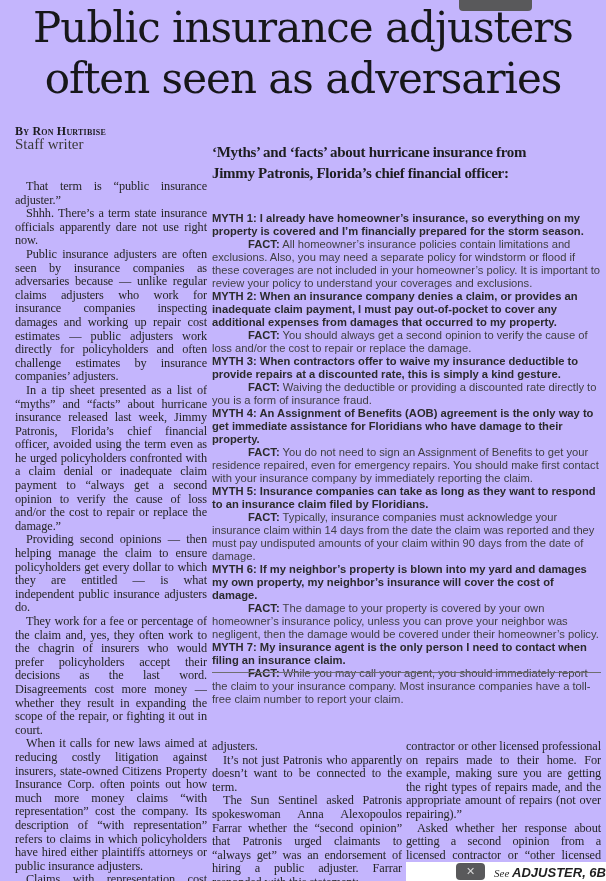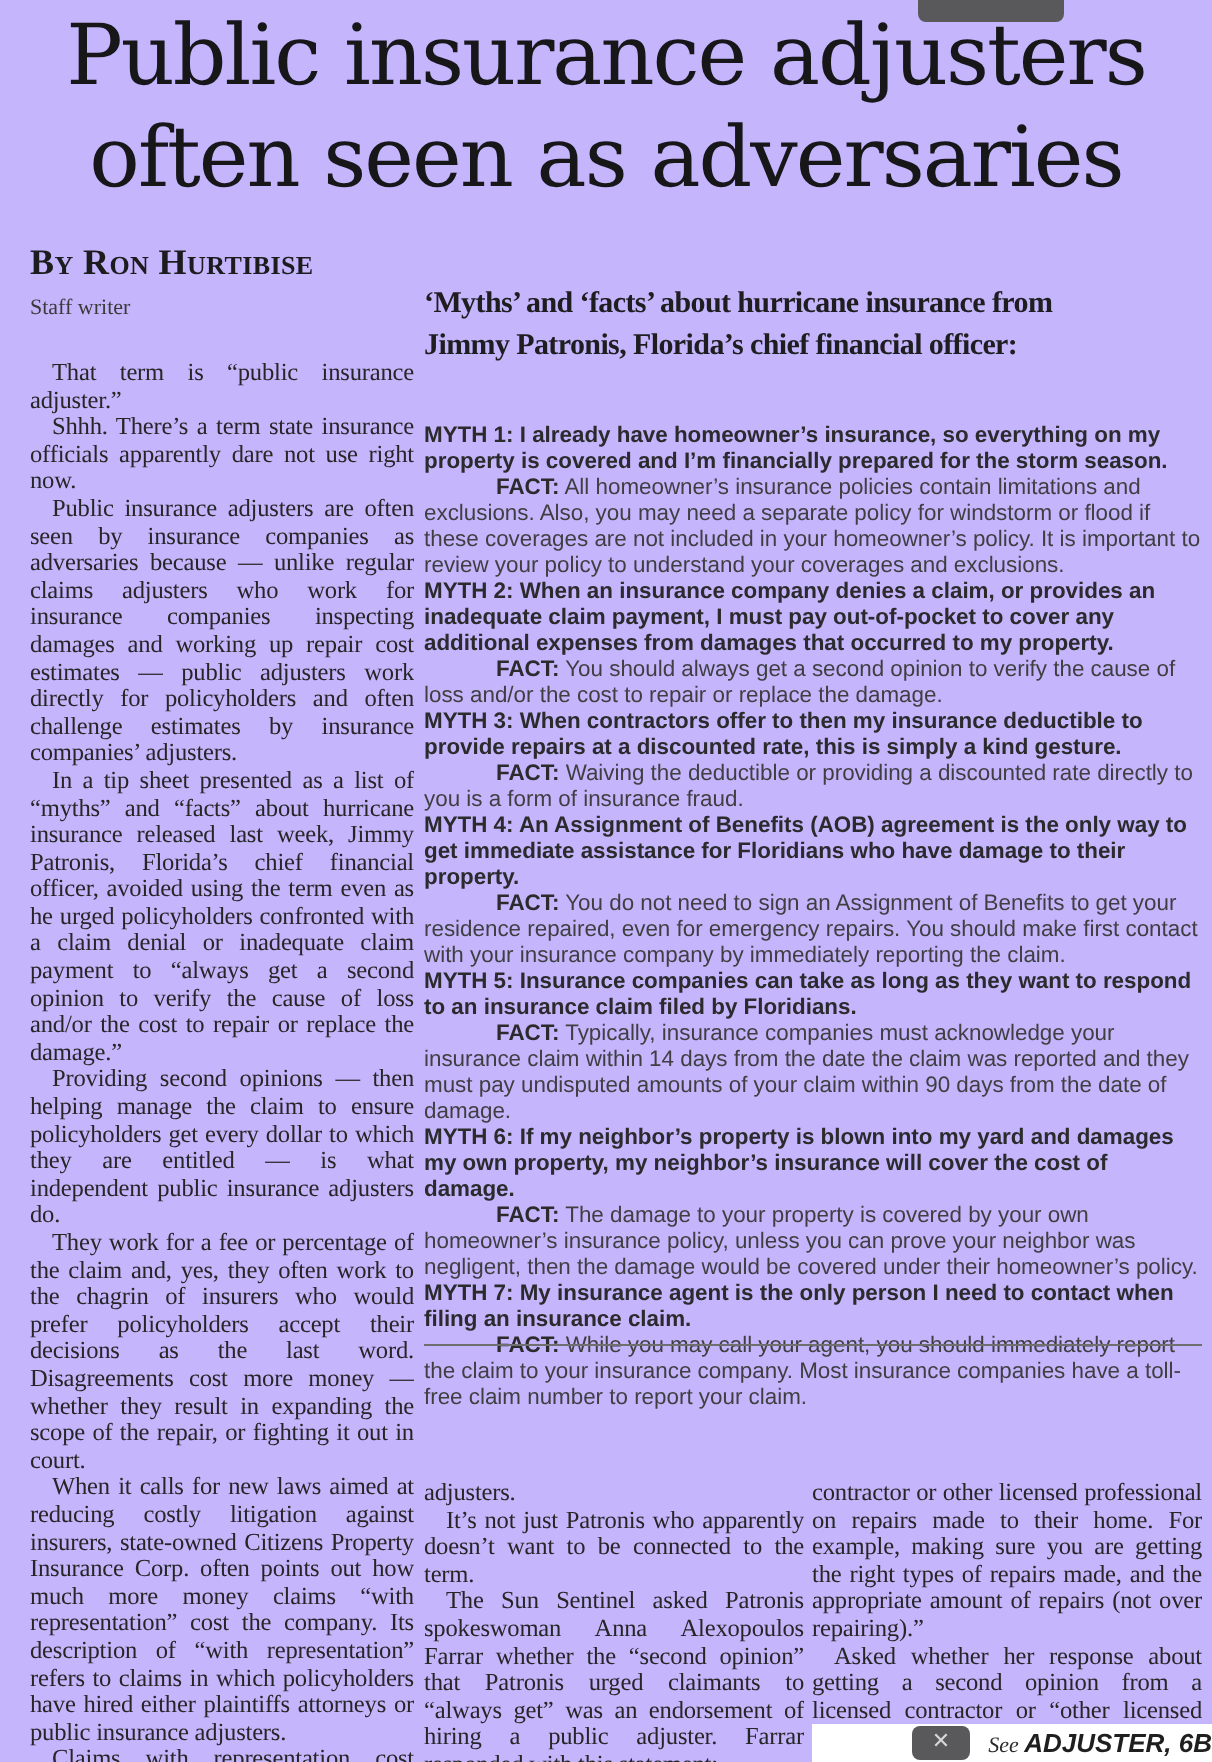--- a/index.html
+++ b/index.html
@@ -18,24 +18,24 @@
   .headline {
     position:absolute; top:2px; left:0; right:0; margin:0;
     text-align:center; font-family:"DejaVu Serif", serif; font-weight:normal;
     font-size:42px; line-height:51px; letter-spacing:-1px; color:#17171a;
   }
   .hl-line { display:block; white-space:nowrap; }
 
   
   .byline { position:absolute; left:15px; top:124px; }
   .byline .author {
-    font-weight:bold; font-variant:small-caps; font-size:18px; line-height:15px;
+    font-weight:bold; font-variant:small-caps; font-size:12px; line-height:15px;
     letter-spacing:.2px; color:#1c1c1e;
   }
-  .byline .role { font-size:11px; line-height:11px; color:#3a3a3a; margin-top:10px; }
+  .byline .role { font-size:15px; line-height:11px; color:#3a3a3a; margin-top:0; }
 
   
   .col {
     position:absolute; overflow:hidden; text-align:justify;
     font-size:12.3px; line-height:13.6px; letter-spacing:-.1px; color:#262626;
   }
   .col-left  { left:15px;  top:180px; width:192px; height:701px; }
   .col-mid   { left:212px; top:694px; width:190px; height:187px; }
   .col-right { left:406px; top:694px; width:195px; height:170px; }
   .para { margin:0; text-indent:11px; }
@@ -109,21 +109,21 @@
     <div class="mf">
       <div class="mf-item">
         <p class="myth">MYTH 1: I already have homeowner’s insurance, so everything on my property is covered and I’m financially prepared for the storm season.</p>
         <p class="fact"><b>FACT:</b> <span>All homeowner’s insurance policies contain limitations and exclusions. Also, you may need a separate policy for windstorm or flood if these coverages are not included in your homeowner’s policy. It is important to review your policy to understand your coverages and exclusions.</span></p>
       </div>
       <div class="mf-item">
         <p class="myth">MYTH 2: When an insurance company denies a claim, or provides an inadequate claim payment, I must pay out-of-pocket to cover any additional expenses from damages that occurred to my property.</p>
         <p class="fact"><b>FACT:</b> <span>You should always get a second opinion to verify the cause of loss and/or the cost to repair or replace the damage.</span></p>
       </div>
       <div class="mf-item">
-        <p class="myth">MYTH 3: When contractors offer to then my insurance deductible to provide repairs at a discounted rate, this is simply a kind gesture.</p>
+        <p class="myth">MYTH 3: When contractors offer to waive my insurance deductible to provide repairs at a discounted rate, this is simply a kind gesture.</p>
         <p class="fact"><b>FACT:</b> <span>Waiving the deductible or providing a discounted rate directly to you is a form of insurance fraud.</span></p>
       </div>
       <div class="mf-item">
         <p class="myth">MYTH 4: An Assignment of Benefits (AOB) agreement is the only way to get immediate assistance for Floridians who have damage to their property.</p>
         <p class="fact"><b>FACT:</b> <span>You do not need to sign an Assignment of Benefits to get your residence repaired, even for emergency repairs. You should make first contact with your insurance company by immediately reporting the claim.</span></p>
       </div>
       <div class="mf-item">
         <p class="myth">MYTH 5: Insurance companies can take as long as they want to respond to an insurance claim filed by Floridians.</p>
         <p class="fact"><b>FACT:</b> <span>Typically, insurance companies must acknowledge your insurance claim within 14 days from the date the claim was reported and they must pay undisputed amounts of your claim within 90 days from the date of damage.</span></p>
       </div>

